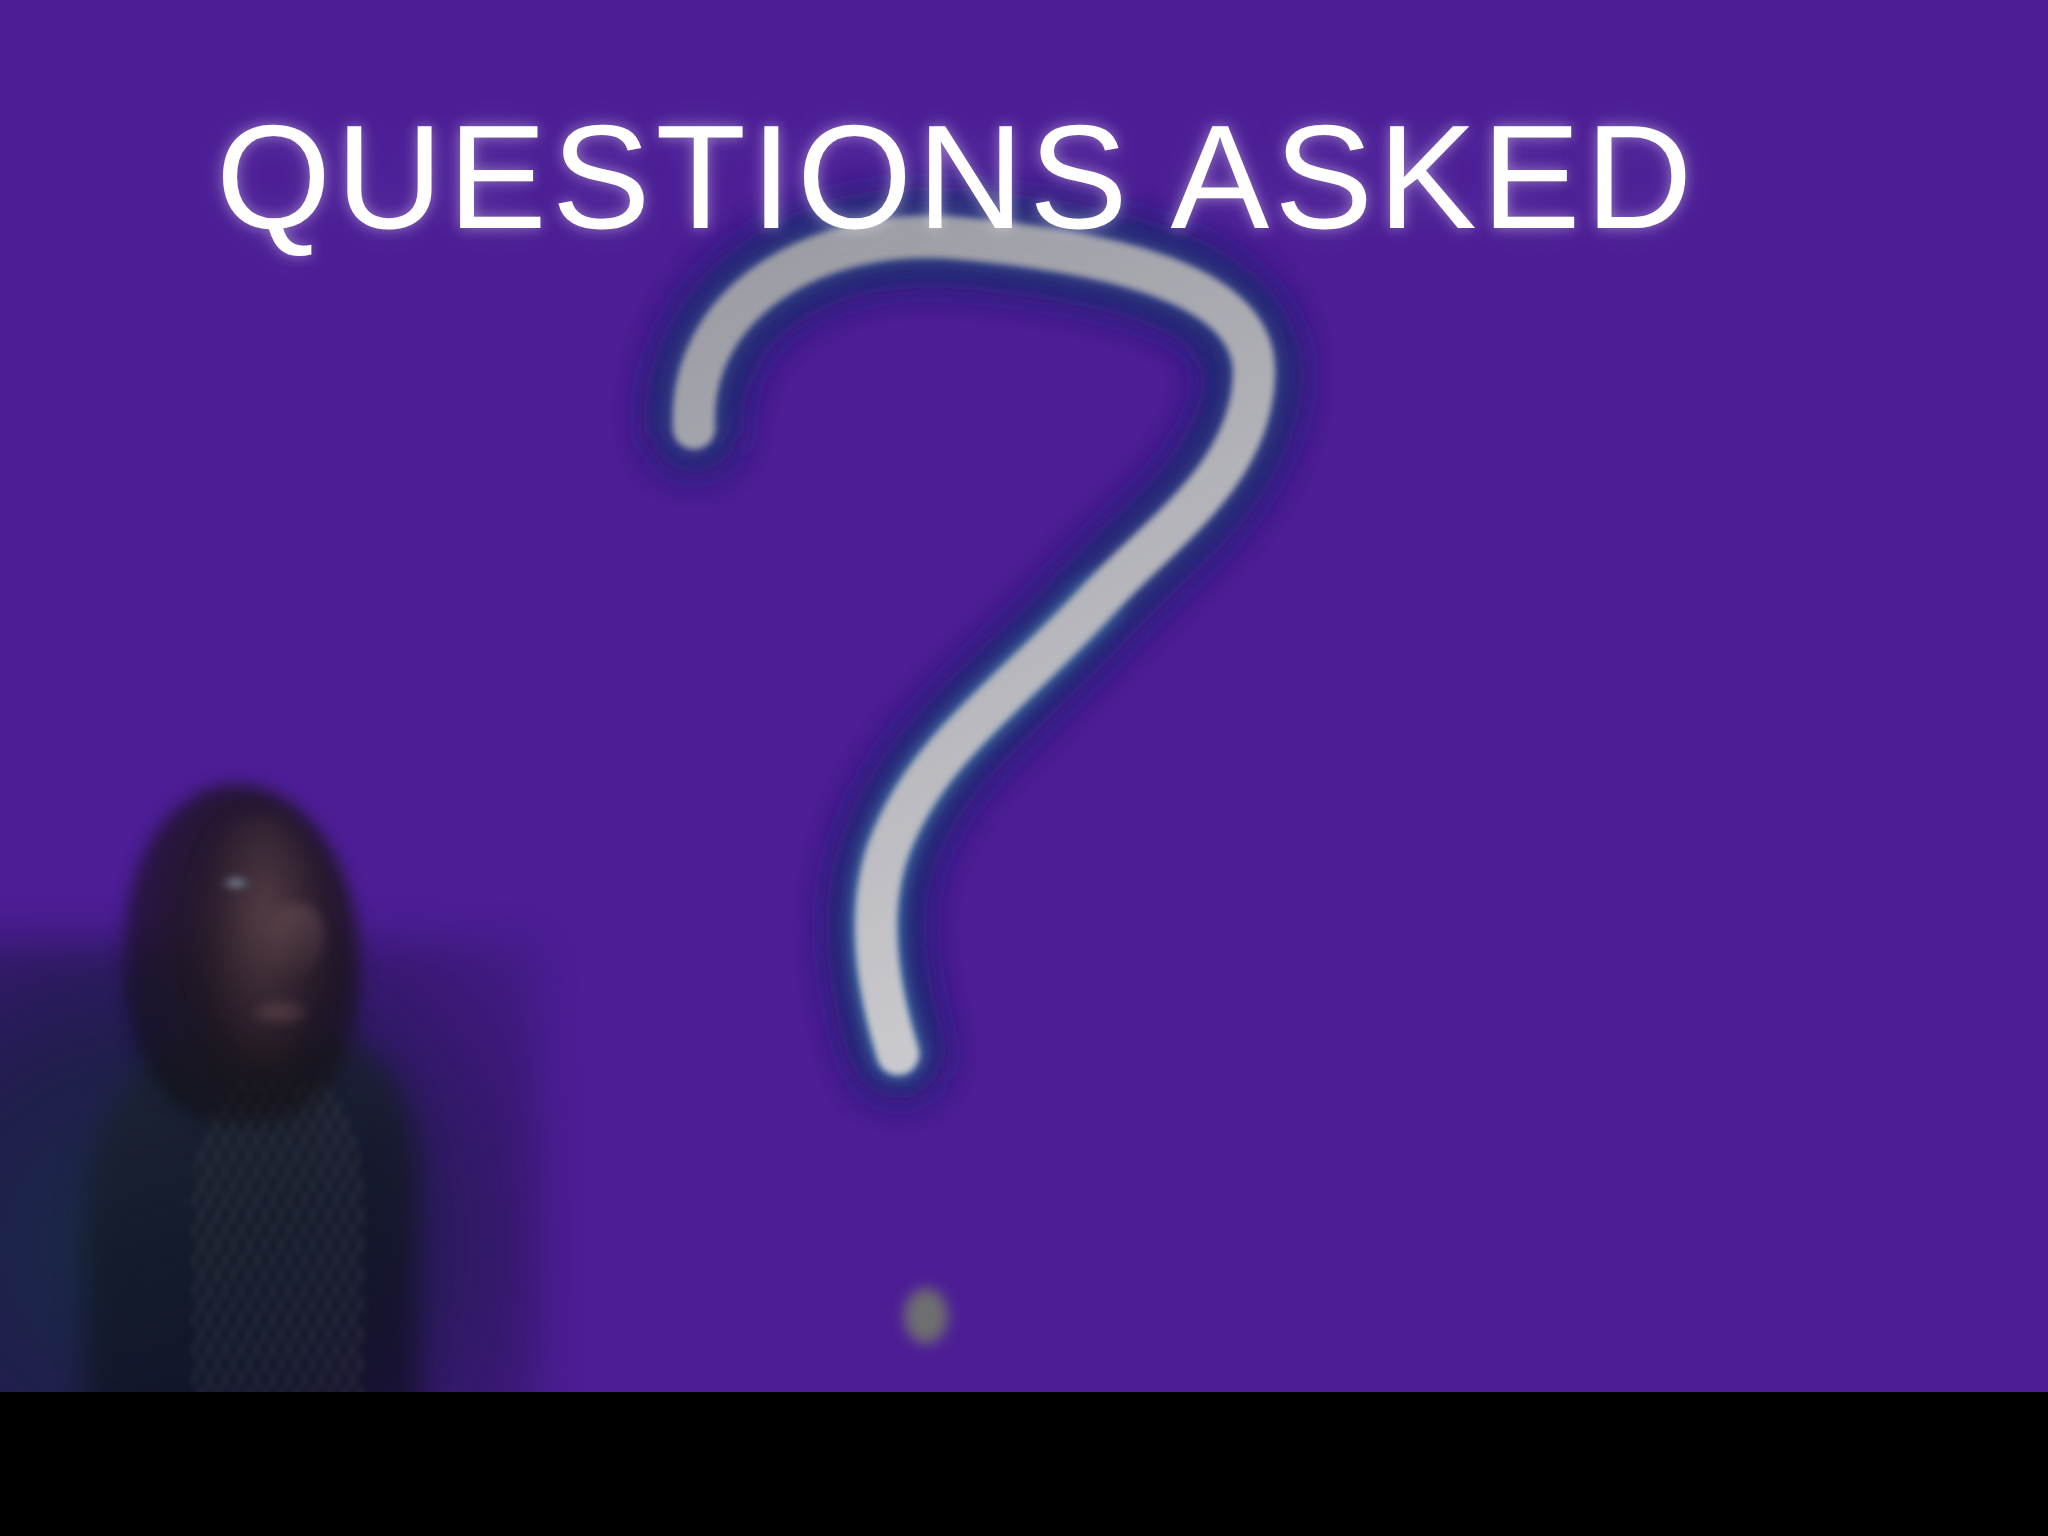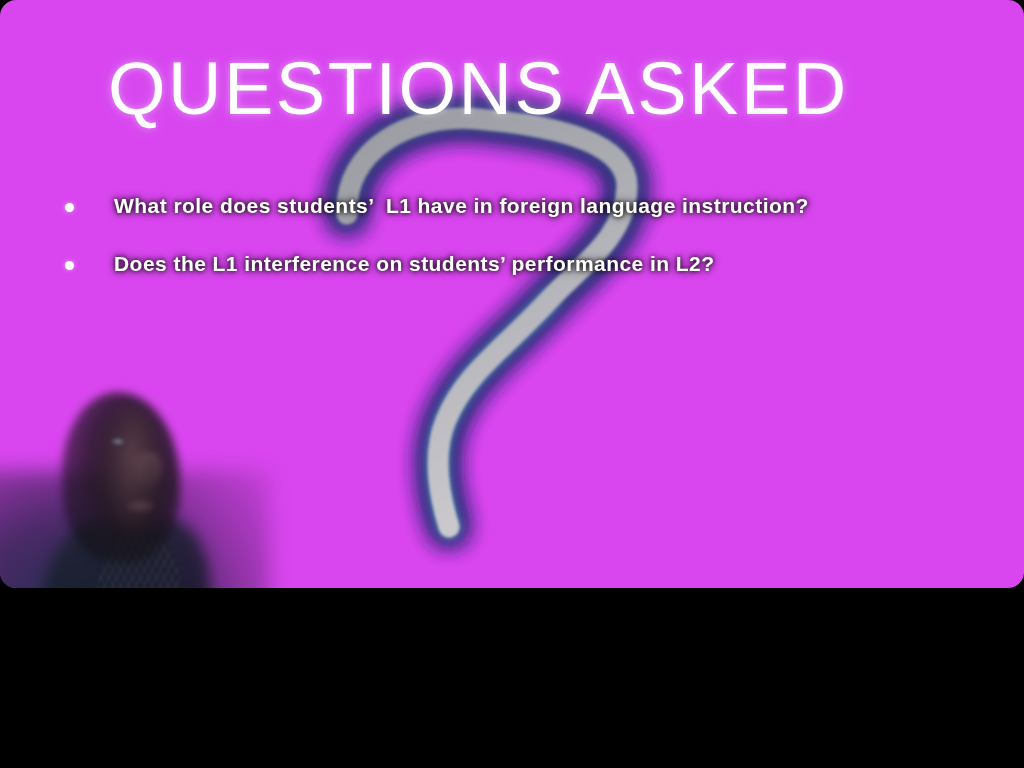--- a/index.html
+++ b/index.html
@@ -5,24 +5,23 @@
 <style>
   * { margin:0; padding:0; box-sizing:border-box; }
   html, body {
     width:1024px; height:768px;
     background:#000;
     overflow:hidden;
     font-family:"DejaVu Sans", sans-serif;
   }
   #slide {
     position:relative;
-    width:1024px; height:588px;
-    background:#d946ef;
+    width:1024px; height:696px;
+    background:#4c1d95;
     overflow:hidden;
-    border-radius:16px;
   }
 
   
   .bg-layer { position:absolute; inset:0; pointer-events:none; }
 
   
   .ambient-blue {
     position:absolute;
     left:-60px; top:470px;
     width:330px; height:340px;
@@ -237,27 +236,14 @@
       <path d="M347,214 C344,150 410,113 478,119 C556,126 628,142 627,187
                C626,238 578,268 549,300 C505,348 466,372 446,420
                C431,456 440,498 449,527" fill="none" stroke="url(#strokeGrad)" stroke-width="21" stroke-linecap="round" stroke-linejoin="round" filter="url(#strokeBlur)"></path>
 
       <ellipse cx="463" cy="658" rx="11" ry="14" fill="#6e6e70" filter="url(#dotBlur)"></ellipse>
     </svg>
   </div>
 
   <h1 id="title">QUESTIONS ASKED</h1>
 
-  <div id="bullets">
-
-    <div class="bullet-row">
-      <span class="bullet-dot"></span>
-      <span class="bullet-text">What role does students’  L1 have in foreign language instruction?</span>
-    </div>
-
-    <div class="bullet-row">
-      <span class="bullet-dot"></span>
-      <span class="bullet-text">Does the L1 interference on students’ performance in L2?</span>
-    </div>
-
-  </div>
 
 </div>
 
 </body></html>

